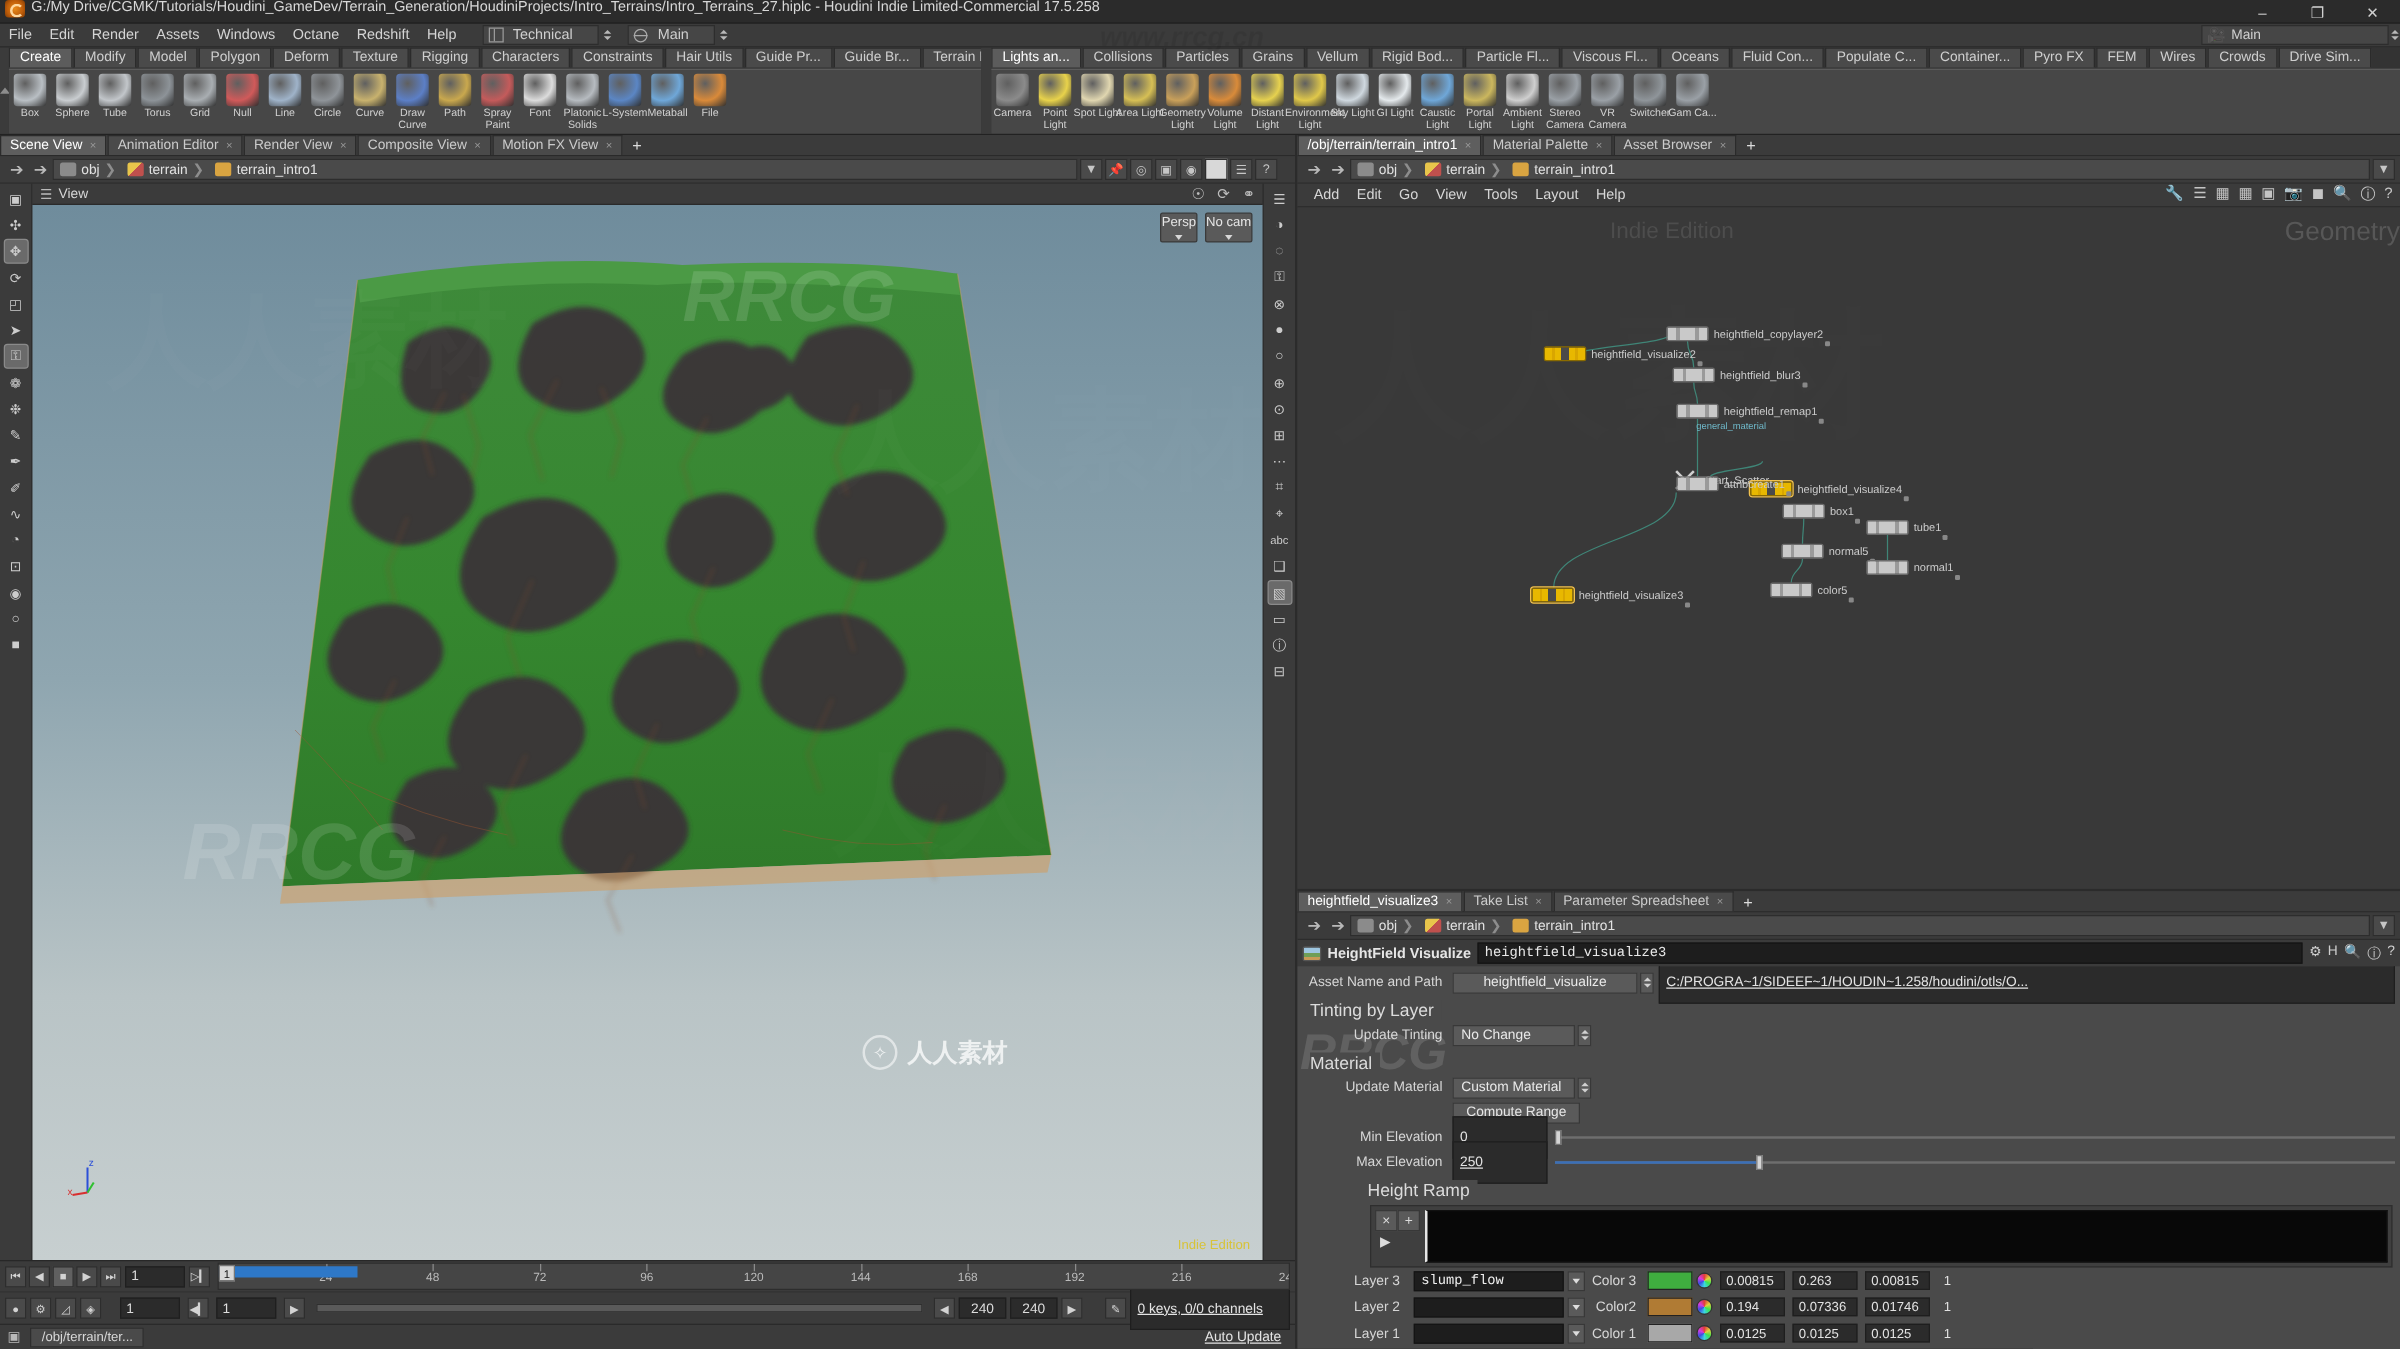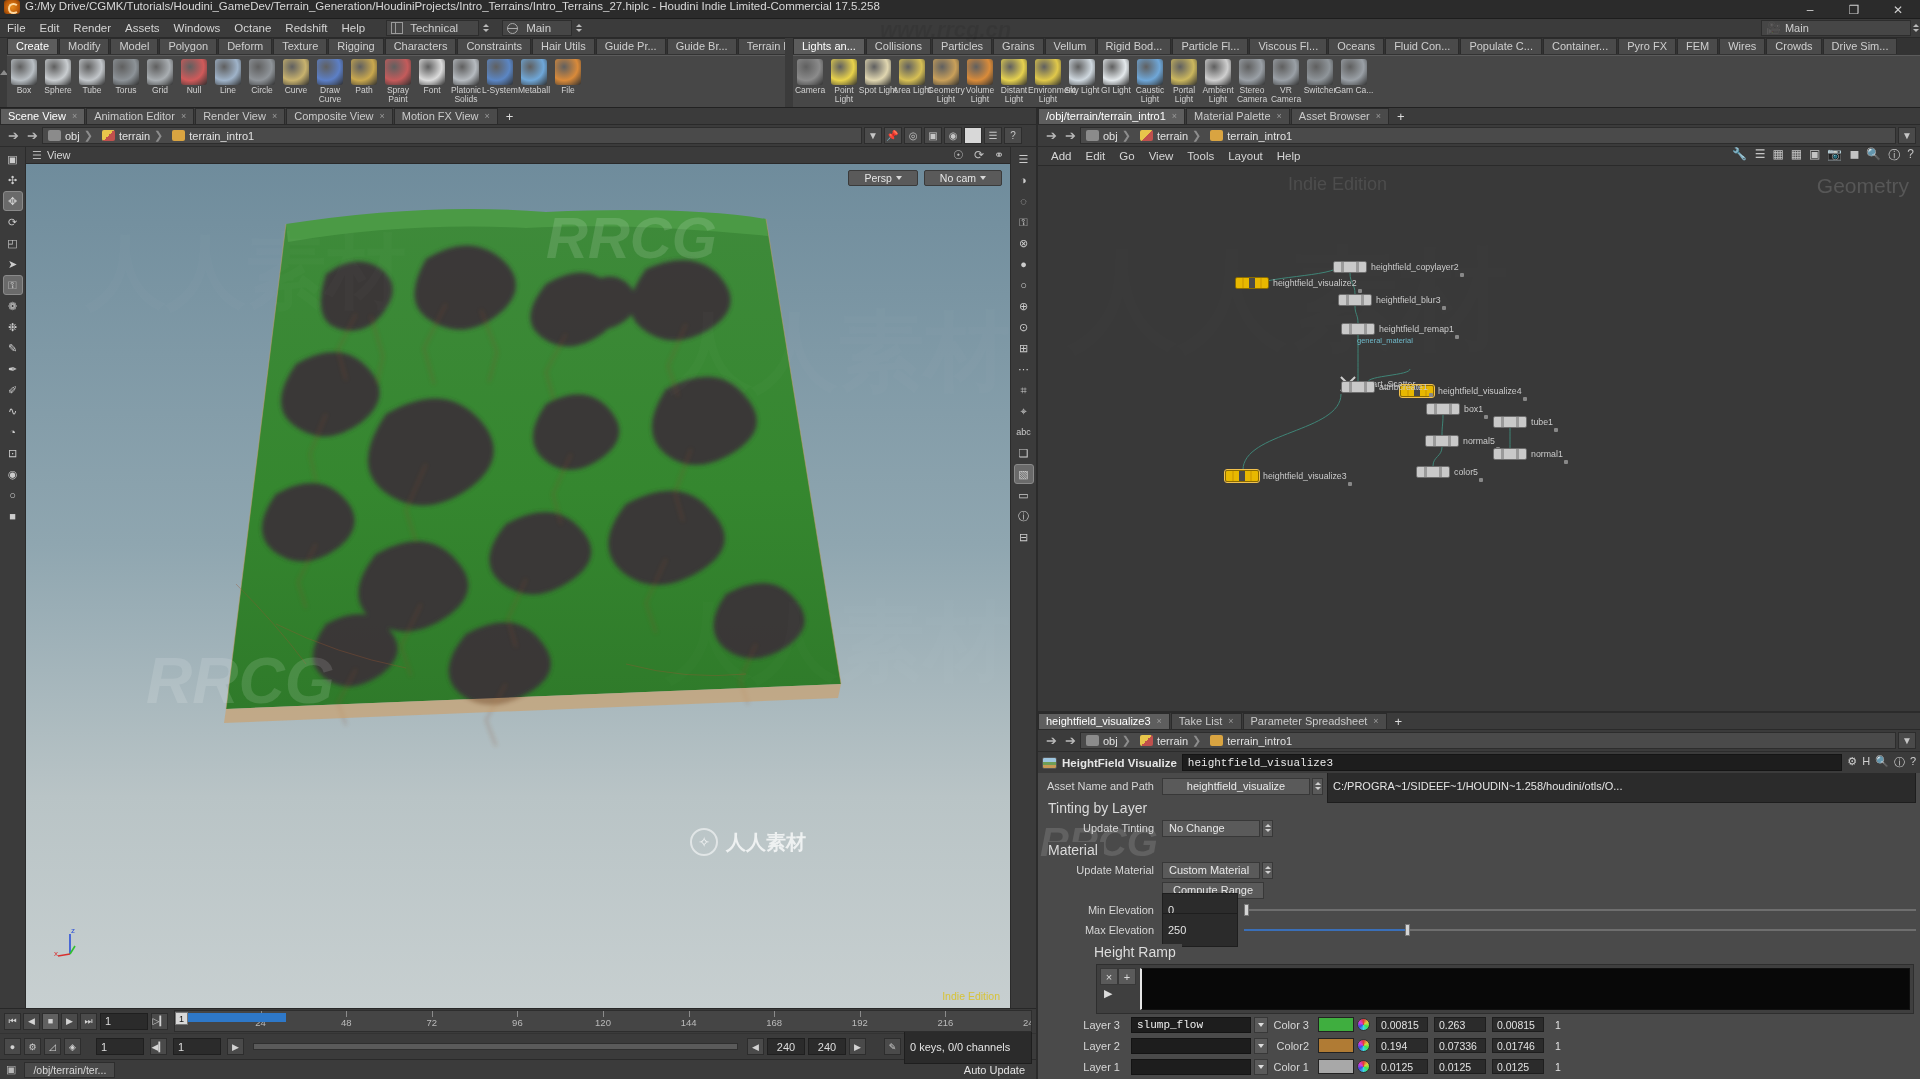--- a/index.html
+++ b/index.html
@@ -96,21 +96,21 @@
   .viewcol{ flex:1; display:flex;flex-direction:column; min-width:0;}
   .viewheader{ height:17px;background:#3b3b3b;display:flex;align-items:center;padding:0 6px;flex:none;
      border-bottom:1px solid #2a2a2a;}
   .viewheader .vlabel{ font-size:11px;color:#d6d6d6;margin-right:12px;}
   .vhicons{ margin-left:auto; display:flex; gap:10px; }
   .vhicons span{ color:#bdbdbd; font-size:12px;}
   .vport{ flex:1; position:relative; overflow:hidden;
      background:linear-gradient(180deg,#6f8c9c 0%,#8fa6b0 45%,#b9c4c6 75%,#c7cfd0 100%); }
   .vpcorner{ position:absolute; top:6px; right:8px; display:flex; gap:6px; }
   .vpsel{ background:#5a5a5a;border:1px solid #3a3a3a;color:#e6e6e6;font-size:10.5px;
-     padding:1px 15px;border-radius:2px;display:flex;align-items:center;gap:4px;}
+     padding:1px 0;border-radius:2px;display:flex;align-items:center;gap:4px;flex-direction:column;}
   .vpsel i{ width:0;height:0;border-left:3px solid transparent;border-right:3px solid transparent;border-top:4px solid #d8d8d8;}
   .indie{ position:absolute; bottom:6px; right:10px; color:#d7c339; font-size:10.5px;}
   .axisg{ position:absolute; left:28px; bottom:44px; width:40px;height:40px;}
   .vrtoolbar{ width:26px; background:#3b3b3b; display:flex;flex-direction:column;align-items:center;
      padding-top:2px;flex:none;border-left:1px solid #2b2b2b;}
 
   
   .timeline{ flex:none; background:#3b3b3b; border-top:1px solid #272727;}
   .tlrow1{ height:24px; display:flex; align-items:center; padding:0 4px; }
   .transport{ display:flex; gap:2px; align-items:center;}
@@ -154,37 +154,37 @@
   .nlabel{ font-size:8.8px; color:#cbcbcb; margin-left:4px; white-space:nowrap;}
   .nlabel.blue{ color:#6fb8c9;}
   .flag{ position:absolute; right:-5px; bottom:-4px; width:4px;height:4px;background:#888;border-radius:1px;}
   .halo{ position:absolute; width:42px;height:42px;border-radius:50%;
      background:radial-gradient(circle,rgba(190,110,225,.85) 0 38%, rgba(90,130,215,.8) 38% 72%, rgba(70,110,190,.35) 72% 100%);
      left:-4px; top:-15px; z-index:-1;}
   .crosshair{ position:absolute; width:20px;height:20px; }
   .crosshair:before,.crosshair:after{content:"";position:absolute;background:#cfcfcf;}
   .crosshair:before{left:0;top:9px;width:20px;height:2px;transform:rotate(45deg);}
   .crosshair:after{left:0;top:9px;width:20px;height:2px;transform:rotate(-45deg);}
-  .netgeom{ position:absolute; right:11px; top:8px; color:#575757; font-size:21px;}
+  .netgeom{ position:absolute; right:0; top:8px; color:#575757; font-size:21px;}
   .netindie{ position:absolute; left:250px; top:8px; color:#4d4d4d; font-size:18px;}
 
   
   .parampane{ height:368px; display:flex;flex-direction:column; flex:none; border-top:2px solid #2b2b2b;}
   .nodehdr{ height:21px; background:#3b3b3b; display:flex;align-items:center;padding:0 4px;gap:5px;flex:none;}
   .nodehdr .hficon{ width:15px;height:12px;border-radius:2px;
      background:linear-gradient(180deg,#9ec6e0 0 45%,#6f9e56 45% 75%,#c89a55 75% 100%); border:1px solid #555;}
   .nodehdr .ntitle{ font-weight:bold; font-size:11.5px;color:#e6e6e6;}
   .nodehdr .nfield{ flex:1; background:#1d1d1d;border:1px solid #151515;height:17px;
      font-family:"Liberation Mono",monospace;font-size:11px;color:#e9e9e9;display:flex;align-items:center;padding-left:5px;}
   .nodehdr .hicons{ display:flex; gap:5px; color:#cfcfcf; font-size:11px;}
   .paramscroll{ flex:1; overflow:hidden; background:#4a4a4a; padding:3px 0 0 0;}
   .prow{ height:20px; display:flex; align-items:center; padding:0 4px; }
   .plabel{ width:120px; text-align:right; padding-right:8px; font-size:11px; color:#d6d6d6; }
   .pfield{ background:#2b2b2b;border:1px solid #1e1e1e;height:16px;display:flex;align-items:center;
-     padding:16px 5px;font-size:11px;color:#e4e4e4;}
+     padding:16px 5px;font-size:11px;color:#e4e4e4;text-decoration:underline;}
   .pbtnbox{ background:#5a5a5a;border:1px solid #383838;height:17px;display:flex;align-items:center;
      justify-content:center;padding:0 10px;font-size:11px;color:#e6e6e6;}
   .pmenu{ background:#5a5a5a;border:1px solid #383838;height:17px;display:flex;align-items:center;
      padding:0 6px;font-size:11px;color:#e9e9e9;min-width:98px;}
   .pspin{ width:11px;height:17px;background:#5a5a5a;border:1px solid #383838;margin-left:2px;
      display:flex;flex-direction:column;align-items:center;justify-content:center;}
   .pspin i{border-left:3px solid transparent;border-right:3px solid transparent;}
   .pspin i.u{border-bottom:3px solid #d0d0d0;margin-bottom:2px;}
   .pspin i.d{border-top:3px solid #d0d0d0;}
   .sectitle{ font-size:14px;color:#dcdcdc; padding:4px 0 2px 10px; position:relative;}

